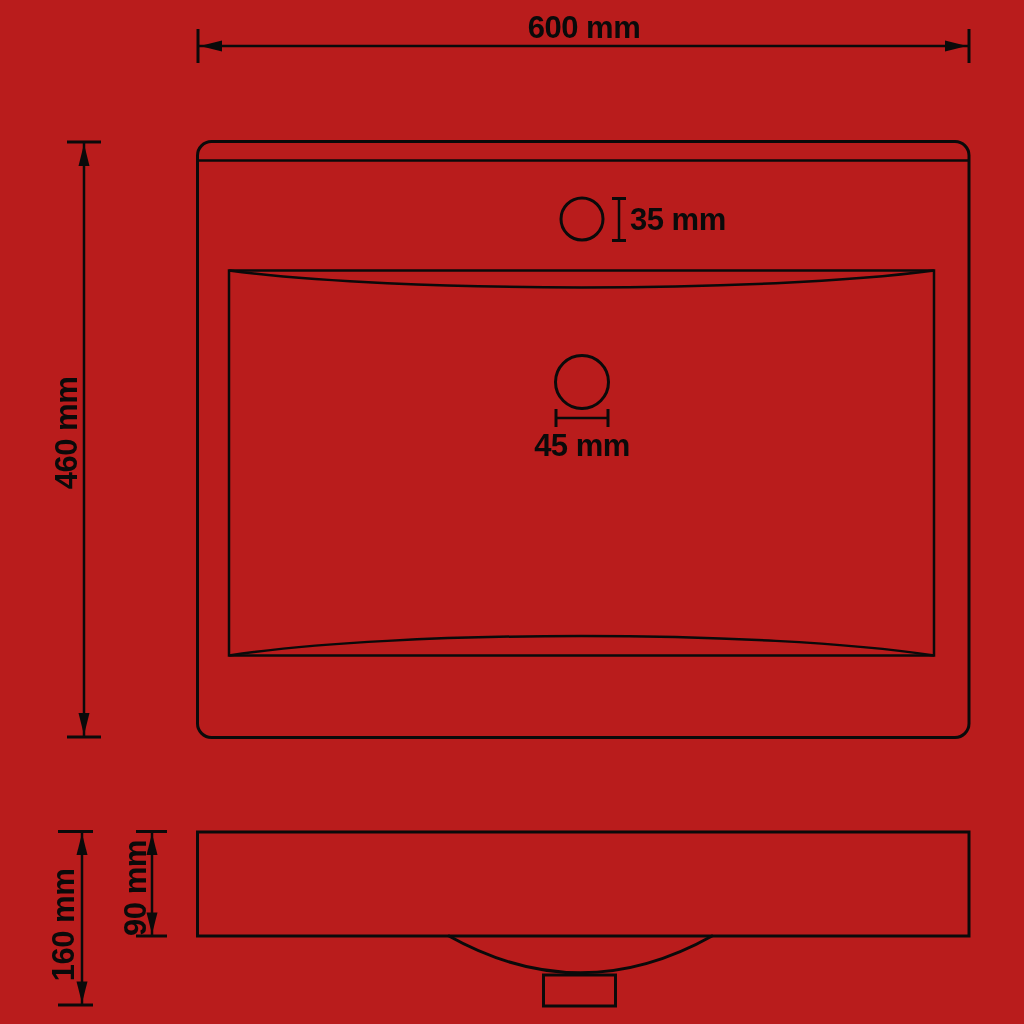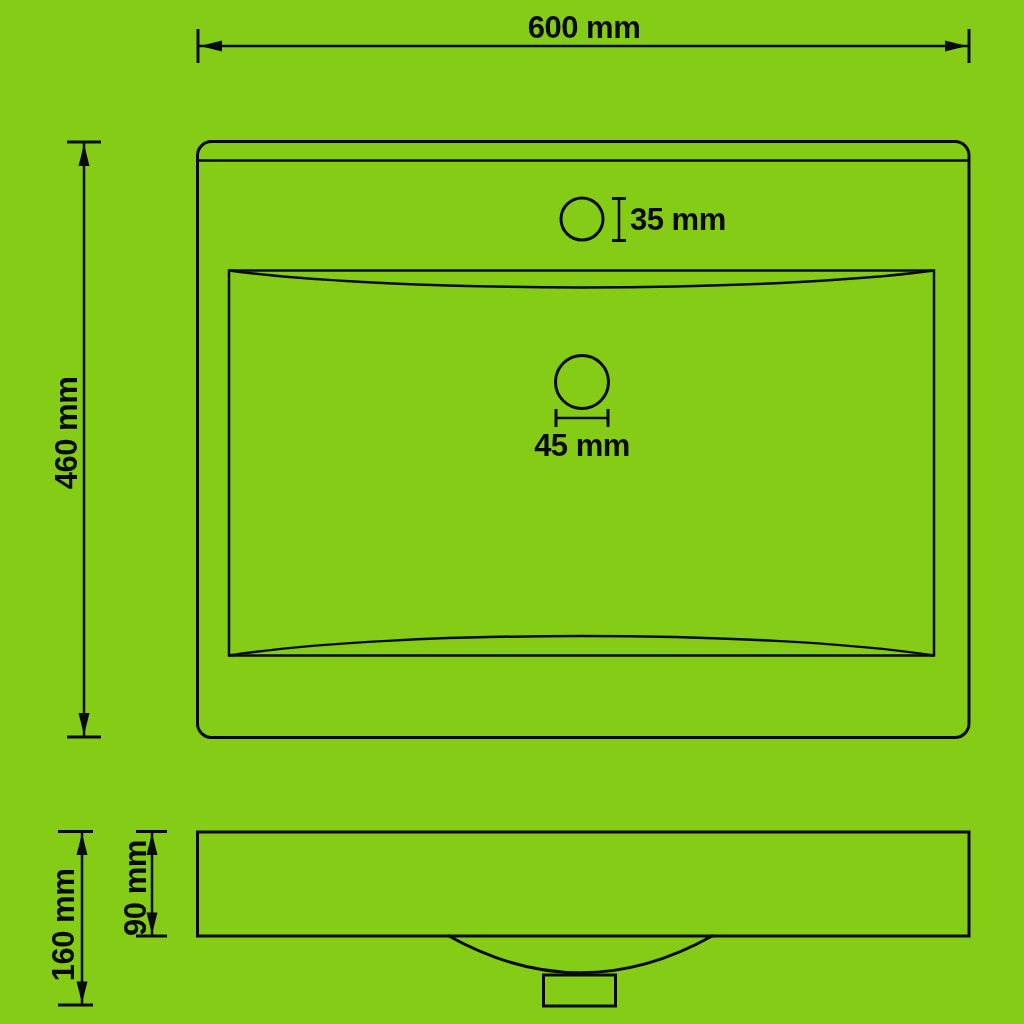--- a/index.html
+++ b/index.html
@@ -7,21 +7,21 @@
     padding: 0;
     width: 1024px;
     height: 1024px;
     background: #ffffff;
     overflow: hidden;
   }
   .canvas {
     position: relative;
     width: 1024px;
     height: 1024px;
-    background: #84cc16;
+    background: #b91c1c;
   }
   svg {
     display: block;
   }
   text {
     font-family: "Liberation Sans", "DejaVu Sans", sans-serif;
     font-weight: bold;
     font-size: 31px;
     fill: #0a0a0a;
     letter-spacing: -0.5px;

